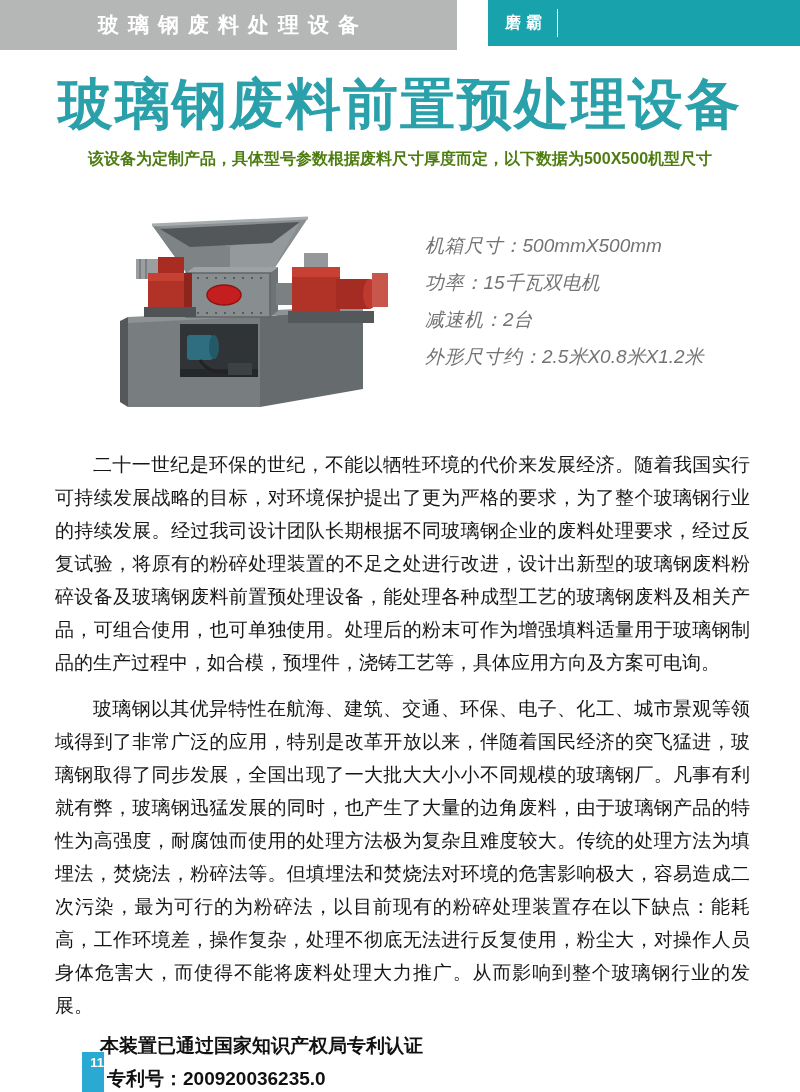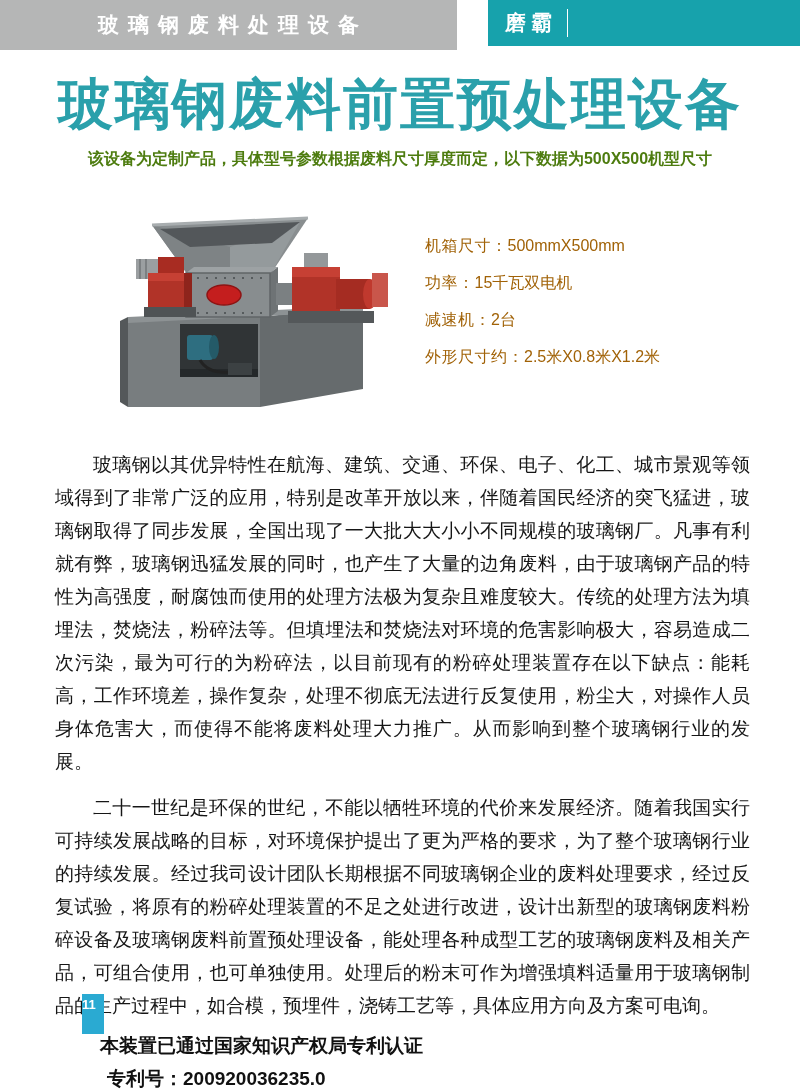--- a/index.html
+++ b/index.html
@@ -15,58 +15,58 @@
     background:#b5b6b6; display:flex; align-items:center; justify-content:center;
   }
   .header-band .band-title {
     color:#ffffff; font-size:21px; font-weight:bold; letter-spacing:9px;
     padding-left:9px; white-space:nowrap;text-align:center;
   }
   .header-brandbox {
     position:absolute; left:488px; top:0; width:312px; height:46px;
     background:#17a2ac; display:flex; align-items:center; color:#ffffff;
   }
-  .brand-name { font-size:21px; font-weight:bold; letter-spacing:5px; padding:0 10px 0 17px; white-space:nowrap; }
+  .brand-name { font-size:16px; font-weight:bold; letter-spacing:5px; padding:0 10px 0 17px; white-space:nowrap; }
   .brand-divider { width:1px; height:28px; background:#ffffff; flex:0 0 auto; }
   .company-name { font-size:15px; font-weight:bold; padding-left:13px; letter-spacing:1.5px; white-space:nowrap; }
   
   .hero-title {
     position:absolute; left:0; top:68px; width:100%;
     text-align:center; color:#2aa0ab; font-size:55px; font-weight:bold;
     letter-spacing:2px; white-space:nowrap;
   }
   .hero-subtitle {
     position:absolute; left:0; top:149px; width:100%;
     text-align:center; color:#4d7c0f; font-size:16px; font-weight:bold;
     white-space:nowrap;
   }
   
   .product-photo { position:absolute; left:100px; top:195px; width:320px; height:240px; }
   .spec-list {
     position:absolute; left:425px; top:227px; width:360px;
-    list-style:none; color:#a16207; font-size:16px;
+    list-style:none; color:#737373; font-size:19px;font-style:italic;
   }
   .spec-list li { height:37px; line-height:37px; white-space:nowrap; }
   .spec-label { letter-spacing:0.5px; }
   
   .content {
     position:absolute; left:55px; top:448px; width:695px;
     color:#161616; font-size:19px; line-height:33px;
   }
   .content p { text-align:justify; text-indent:2em; margin:0; }
   .content p + p { margin-top:13px; }
   
   .patent { margin-top:8px; font-weight:bold; font-size:19px; line-height:32.5px; color:#111111; }
   .patent .pt-line1 { padding-left:45px; }
   .patent .pt-line2, .patent .pt-line3 { padding-left:52px; }
   
   .page-num {
-    position:absolute; left:82px; top:994px; width:22px; height:40px;
+    position:absolute; left:82px; top:1052px; width:22px; height:40px;
     background:#2aaad2; color:#ffffff; font-size:13px; font-weight:bold;
-    text-align:left; padding-top:3px;
+    text-align:right; padding-top:3px;
   }
 </style>
 </head>
 <body>
 
 <div class="page">
 
   <div class="header-band">
     <span class="band-title">玻璃钢废料处理设备</span>
   </div>
@@ -146,22 +146,22 @@
     </li>
     <li>
       <span class="spec-label">减速机：</span><span class="spec-value">2台</span>
     </li>
     <li>
       <span class="spec-label">外形尺寸约：</span><span class="spec-value">2.5米X0.8米X1.2米</span>
     </li>
   </ul>
 
   <div class="content">
+    <p>二十一世纪是环保的世纪，不能以牺牲环境的代价来发展经济。随着我国实行可持续发展战略的目标，对环境保护提出了更为严格的要求，为了整个玻璃钢行业的持续发展。经过我司设计团队长期根据不同玻璃钢企业的废料处理要求，经过反复试验，将原有的粉碎处理装置的不足之处进行改进，设计出新型的玻璃钢废料粉碎设备及玻璃钢废料前置预处理设备，能处理各种成型工艺的玻璃钢废料及相关产品，可组合使用，也可单独使用。处理后的粉末可作为增强填料适量用于玻璃钢制品的生产过程中，如合模，预埋件，浇铸工艺等，具体应用方向及方案可电询。</p>
     <p>玻璃钢以其优异特性在航海、建筑、交通、环保、电子、化工、城市景观等领域得到了非常广泛的应用，特别是改革开放以来，伴随着国民经济的突飞猛进，玻璃钢取得了同步发展，全国出现了一大批大大小小不同规模的玻璃钢厂。凡事有利就有弊，玻璃钢迅猛发展的同时，也产生了大量的边角废料，由于玻璃钢产品的特性为高强度，耐腐蚀而使用的处理方法极为复杂且难度较大。传统的处理方法为填埋法，焚烧法，粉碎法等。但填埋法和焚烧法对环境的危害影响极大，容易造成二次污染，最为可行的为粉碎法，以目前现有的粉碎处理装置存在以下缺点：能耗高，工作环境差，操作复杂，处理不彻底无法进行反复使用，粉尘大，对操作人员身体危害大，而使得不能将废料处理大力推广。从而影响到整个玻璃钢行业的发展。</p>
-    <p>二十一世纪是环保的世纪，不能以牺牲环境的代价来发展经济。随着我国实行可持续发展战略的目标，对环境保护提出了更为严格的要求，为了整个玻璃钢行业的持续发展。经过我司设计团队长期根据不同玻璃钢企业的废料处理要求，经过反复试验，将原有的粉碎处理装置的不足之处进行改进，设计出新型的玻璃钢废料粉碎设备及玻璃钢废料前置预处理设备，能处理各种成型工艺的玻璃钢废料及相关产品，可组合使用，也可单独使用。处理后的粉末可作为增强填料适量用于玻璃钢制品的生产过程中，如合模，预埋件，浇铸工艺等，具体应用方向及方案可电询。</p>
 
     <div class="patent">
       <div class="pt-line1">本装置已通过国家知识产权局专利认证</div>
       <div class="pt-line2">
         <span>专利号：</span><span>200920036235.0</span>
       </div>
 
     </div>
   </div>
 

